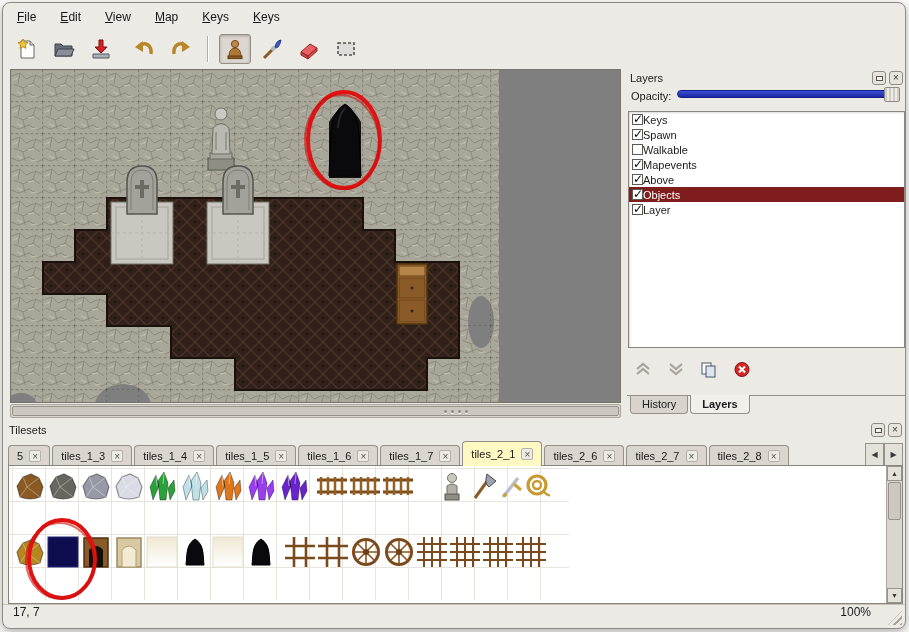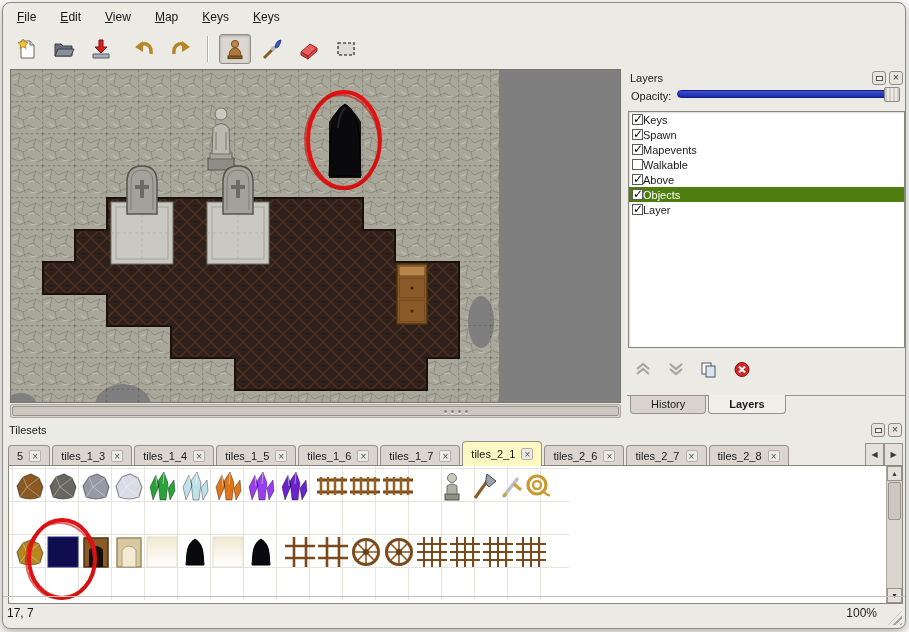--- a/index.html
+++ b/index.html
@@ -28,46 +28,46 @@
   .layers-dock{position:absolute;left:624px;top:66px;width:279px;height:348px;font-size:11px;color:#1a1a1a}
   .dock-title{position:absolute;left:0;top:0;right:0;height:18px;display:flex;align-items:center;padding:0 3px}
   .dock-title .spacer{flex:1}
   .dock-btn{width:14px;height:14px;border:1px solid #8f8b84;background:#e7e4de;border-radius:3px;margin-left:3px;display:flex;align-items:center;justify-content:center;font-size:10px;line-height:10px;color:#3d3d3d}
   .float-inner{width:7px;height:5px;border:1px solid #55534c;background:#f4f2ee}
   .opacity-row{position:absolute;left:4px;top:21px;right:4px;height:17px;display:flex;}
   .slider{flex:1;height:8px;margin-left:6px;margin-right:2px;background:linear-gradient(#3a50da,#1b28a2);border:1px solid #141f85;border-radius:4px;position:relative}
   .slider-handle{position:absolute;right:-1px;top:-4px;width:16px;height:15px;border:1px solid #8f8b84;border-radius:2px;background:repeating-linear-gradient(90deg,#cfccc5 0 2px,#ecebe6 2px 4px)}
   .layer-list{position:absolute;left:1px;top:42px;right:1px;height:237px;background:#fff;border:1px solid #8a867e;box-shadow:inset 1px 1px 2px rgba(0,0,0,.15);overflow:hidden}
   .layer-row{height:15px;display:flex;align-items:center;padding-left:3px}
-  .layer-row.active{background:#4d7c0f;color:#fff}
+  .layer-row.active{background:#7f1d1d;color:#fff}
   .checkbox{width:11px;height:11px;border:1px solid #5c5a54;background:#fff;position:relative;flex:none}
   .layer-row.checked .checkbox::after{content:"✓";position:absolute;left:0;top:-3px;font-size:12px;font-weight:bold;color:#000}
   .layer-btns{position:absolute;left:6px;top:288px;height:24px;display:flex;align-items:center;gap:13px}
   .lbtn{display:flex;align-items:center;justify-content:center;width:20px;height:18px}
   .dock-tabline{position:absolute;left:0;right:0;bottom:21px;border-top:1px solid #95918a}
   .dock-tabs{position:absolute;left:3px;bottom:0;height:21px;display:flex;align-items:flex-start}
-  .dock-tab{padding:2px 20px 3px;border:1px solid #95918a;border-top:none;border-radius:0 0 4px 4px;background:#d8d4cd;margin-right:2px;position:relative;top:0}
+  .dock-tab{padding:2px 11px 3px;border:1px solid #95918a;border-top:none;border-radius:0 0 4px 4px;background:#d8d4cd;margin-right:2px;position:relative;top:0}
   .dock-tab.active{background:#f1efea;font-weight:bold;z-index:2;margin-top:-1px;padding-top:3px}
 
   
   .tilesets-dock{position:absolute;left:3px;top:418px;width:899px;height:184px;font-size:11px;color:#1a1a1a}
   .ts-tabs{position:absolute;left:2px;top:20px;right:42px;height:25px;display:flex;align-items:flex-end;overflow:hidden}
   .ts-tab{flex:none;height:21px;display:flex;align-items:center;gap:6px;padding:0 8px;background:#dad6cf;border:1px solid #95918a;border-bottom:none;border-radius:4px 4px 0 0;margin-right:2px;white-space:nowrap}
   .ts-tab.active{height:25px;background:#fef9c3;z-index:2}
   .tab-close{width:12px;height:12px;font-size:10px;line-height:11px;text-align:center;color:#55534c;border:1px solid #b5b1a9;border-radius:2px;background:#eceae5}
   .ts-arrows{position:absolute;right:2px;top:22px;height:23px;display:flex}
   .ts-arrow{width:19px;height:23px;border:1px solid #95918a;background:#e4e1db;display:flex;align-items:center;justify-content:center;font-size:8px;color:#3a3a3a}
   .ts-content{position:absolute;left:2px;top:44px;right:2px;height:139px;background:#fff;border:1px solid #8a867e;box-shadow:inset 1px 1px 2px rgba(0,0,0,.12)}
   .ts-vscroll{position:absolute;right:0;top:0;bottom:0;width:16px;background:#d9d6d0;border-left:1px solid #aba79f}
   .vs-arrow{position:absolute;left:0;width:15px;height:15px;background:#e4e1db;border:1px solid #97938a;display:flex;align-items:center;justify-content:center;font-size:7px;color:#3a3a3a}
   .vs-up{top:0}.vs-down{bottom:0}
   .vs-thumb{position:absolute;left:1px;top:16px;width:13px;height:38px;background:#ccc8c1;border:1px solid #97938a;border-radius:2px}
 
   
-  .statusbar{position:absolute;left:0;right:0;bottom:0;height:32px;border-top:1px solid #c6c2ba;display:flex;align-items:center;padding:0 4px;font-size:12px;color:#1a1a1a;border-radius:0 0 7px 7px}
+  .statusbar{position:absolute;left:0;right:0;bottom:0;height:24px;border-top:1px solid #c6c2ba;display:flex;padding:0 10px;font-size:12px;color:#1a1a1a;border-radius:0 0 7px 7px}
   .statusbar .spacer{flex:1}
   .status-zoom{margin-right:24px}
   .resize-grip{position:absolute;right:3px;bottom:3px;width:14px;height:14px;background:repeating-linear-gradient(135deg,transparent 0 3px,#a9a59d 3px 5px);clip-path:polygon(100% 0,100% 100%,0 100%)}
 </style>
 </head>
 <body>
 
 <div class="window">
 
   <div class="menubar">
@@ -247,27 +247,27 @@
     </div>
     <div class="layer-list">
       <div class="layer-row checked">
         <span class="checkbox"></span>
         <span>Keys</span>
       </div>
       <div class="layer-row checked">
         <span class="checkbox"></span>
         <span>Spawn</span>
       </div>
+      <div class="layer-row">
+        <span class="checkbox"></span>
+        <span>Walkable</span>
+      </div>
       <div class="layer-row checked">
         <span class="checkbox"></span>
         <span>Mapevents</span>
-      </div>
-      <div class="layer-row">
-        <span class="checkbox"></span>
-        <span>Walkable</span>
       </div>
       <div class="layer-row checked">
         <span class="checkbox"></span>
         <span>Above</span>
       </div>
       <div class="layer-row active checked">
         <span class="checkbox"></span>
         <span>Objects</span>
       </div>
       <div class="layer-row checked">

